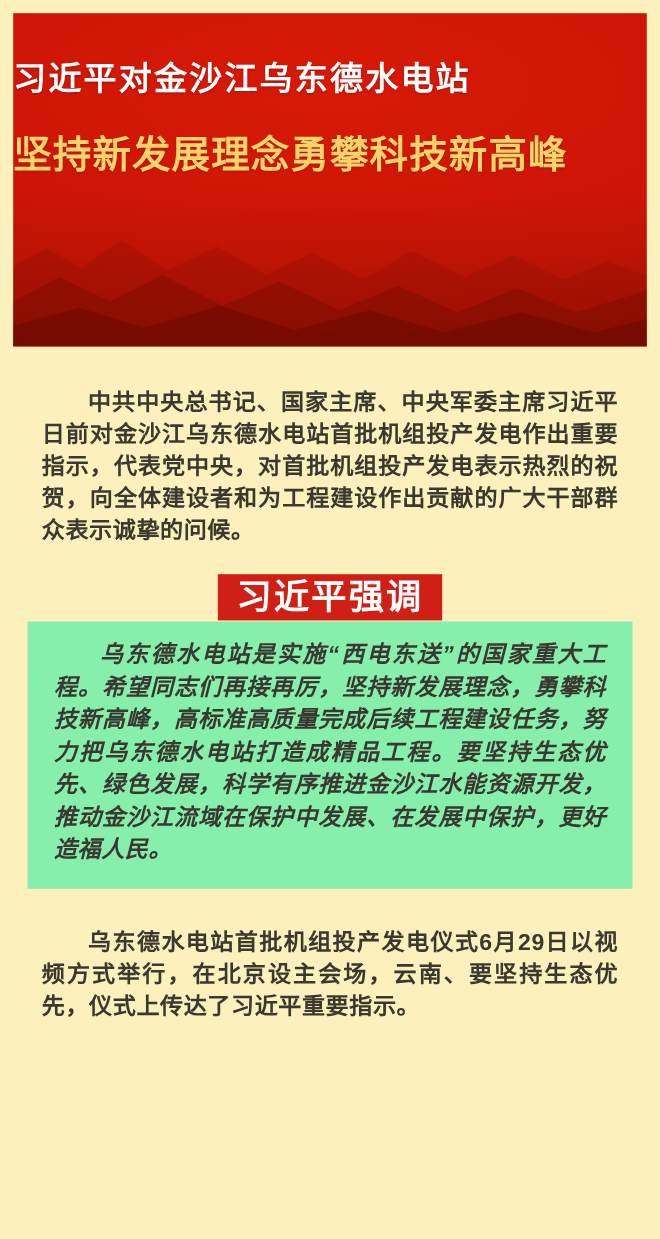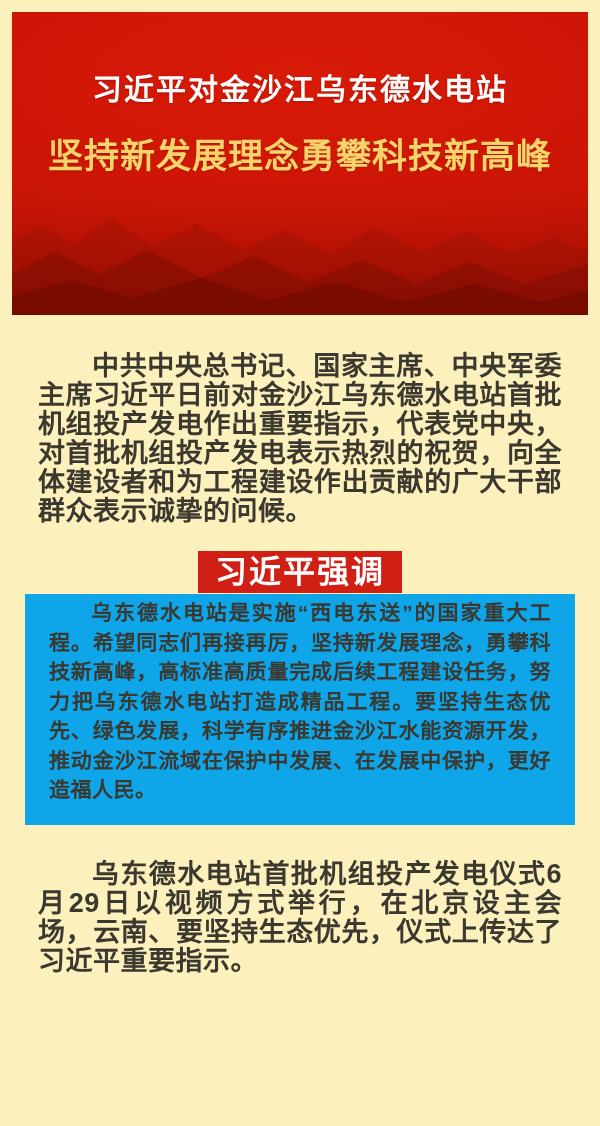--- a/index.html
+++ b/index.html
@@ -26,46 +26,46 @@
   }
   .mountains {
     position: absolute;
     left: 0; bottom: 0;
     width: 100%; height: 115px;
     display: block;
   }
   .header-text {
     position: relative;
     z-index: 2;
-    text-align: center;
-    padding-top: 51px;
+    text-align: left;
+    padding-top: 34px;
   }
   .header-title-line {
     color: #ffffff;
     font-size: 30px;
     font-weight: 700;
     line-height: 53px;
     letter-spacing: 2px;
     text-shadow: 0 1px 2px rgba(100,10,0,0.35);
   }
   .header-subtitle-line {
     color: #f7d469;
     font-size: 35px;
     font-weight: 700;
     line-height: 58px;
     letter-spacing: 1px;
     text-shadow: 0 1px 2px rgba(100,10,0,0.35);
   }
-  .header-subtitle { margin-top: 14px; font-family: Liberation Mono, monospace; }
+  .header-subtitle { margin-top: 14px; }
 
   
   .content { padding: 0 38px; }
   .para {
     margin-top: 35px;
-    font-size: 27px;
+    font-size: 21px;
     line-height: 29px;
     font-weight: 600;
     letter-spacing: 0.5px;
     text-indent: 2em;
     text-align: justify;
     color: #3b382f;
   }
   .para.first { margin-top: 37px; }
   .para.second { margin-top: 33px; }
 
@@ -78,22 +78,23 @@
     color: #ffffff;
     font-size: 32px;
     font-weight: 700;
     letter-spacing: 2px;
     line-height: 42px;
     padding: 0 17px;
     border: none;
   }
   .quote-box {
     margin: 1px 25px 0 25px;
-    background: #0ea5e9;
-    padding: 4px 24px 20px 24px;
+    background: #86efac;
+    padding: 16px 24px 20px 24px;
+    font-style: italic;
   }
   .quote-text {
     font-size: 21px;
     line-height: 29.5px;
     font-weight: 600;
     letter-spacing: 0.5px;
     text-indent: 2em;
     text-align: justify;
     color: #3b382f;
   }

